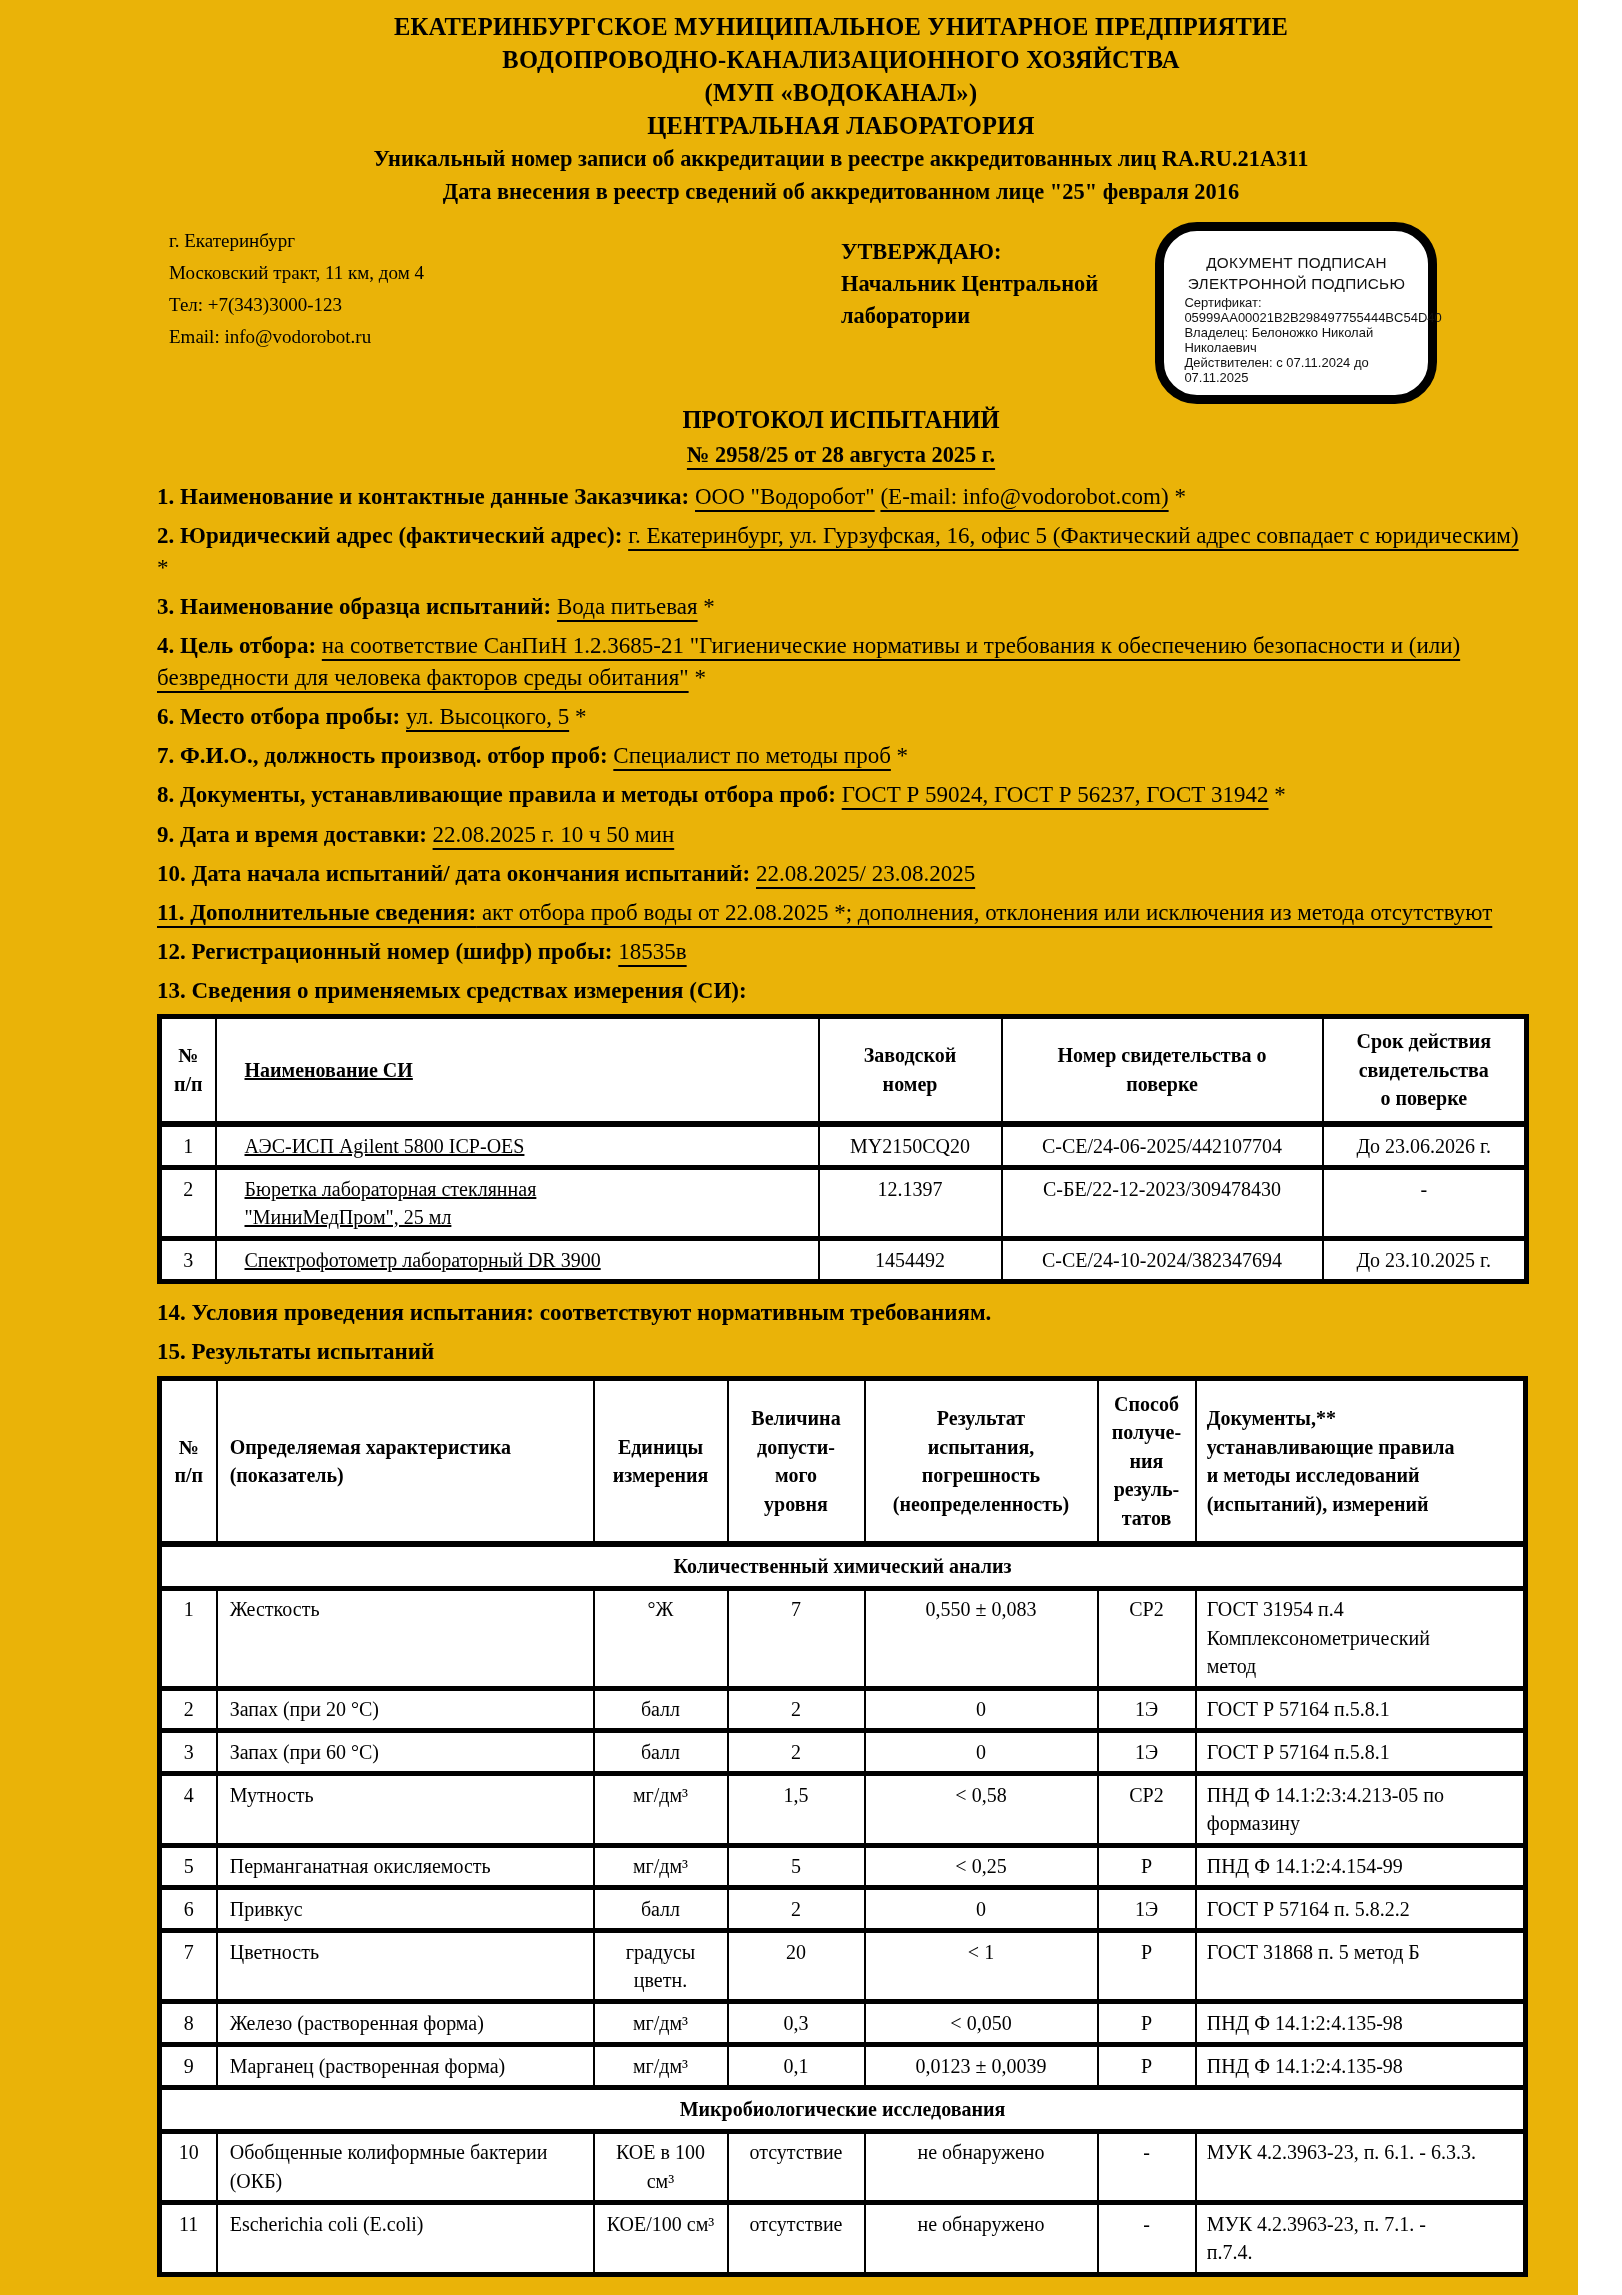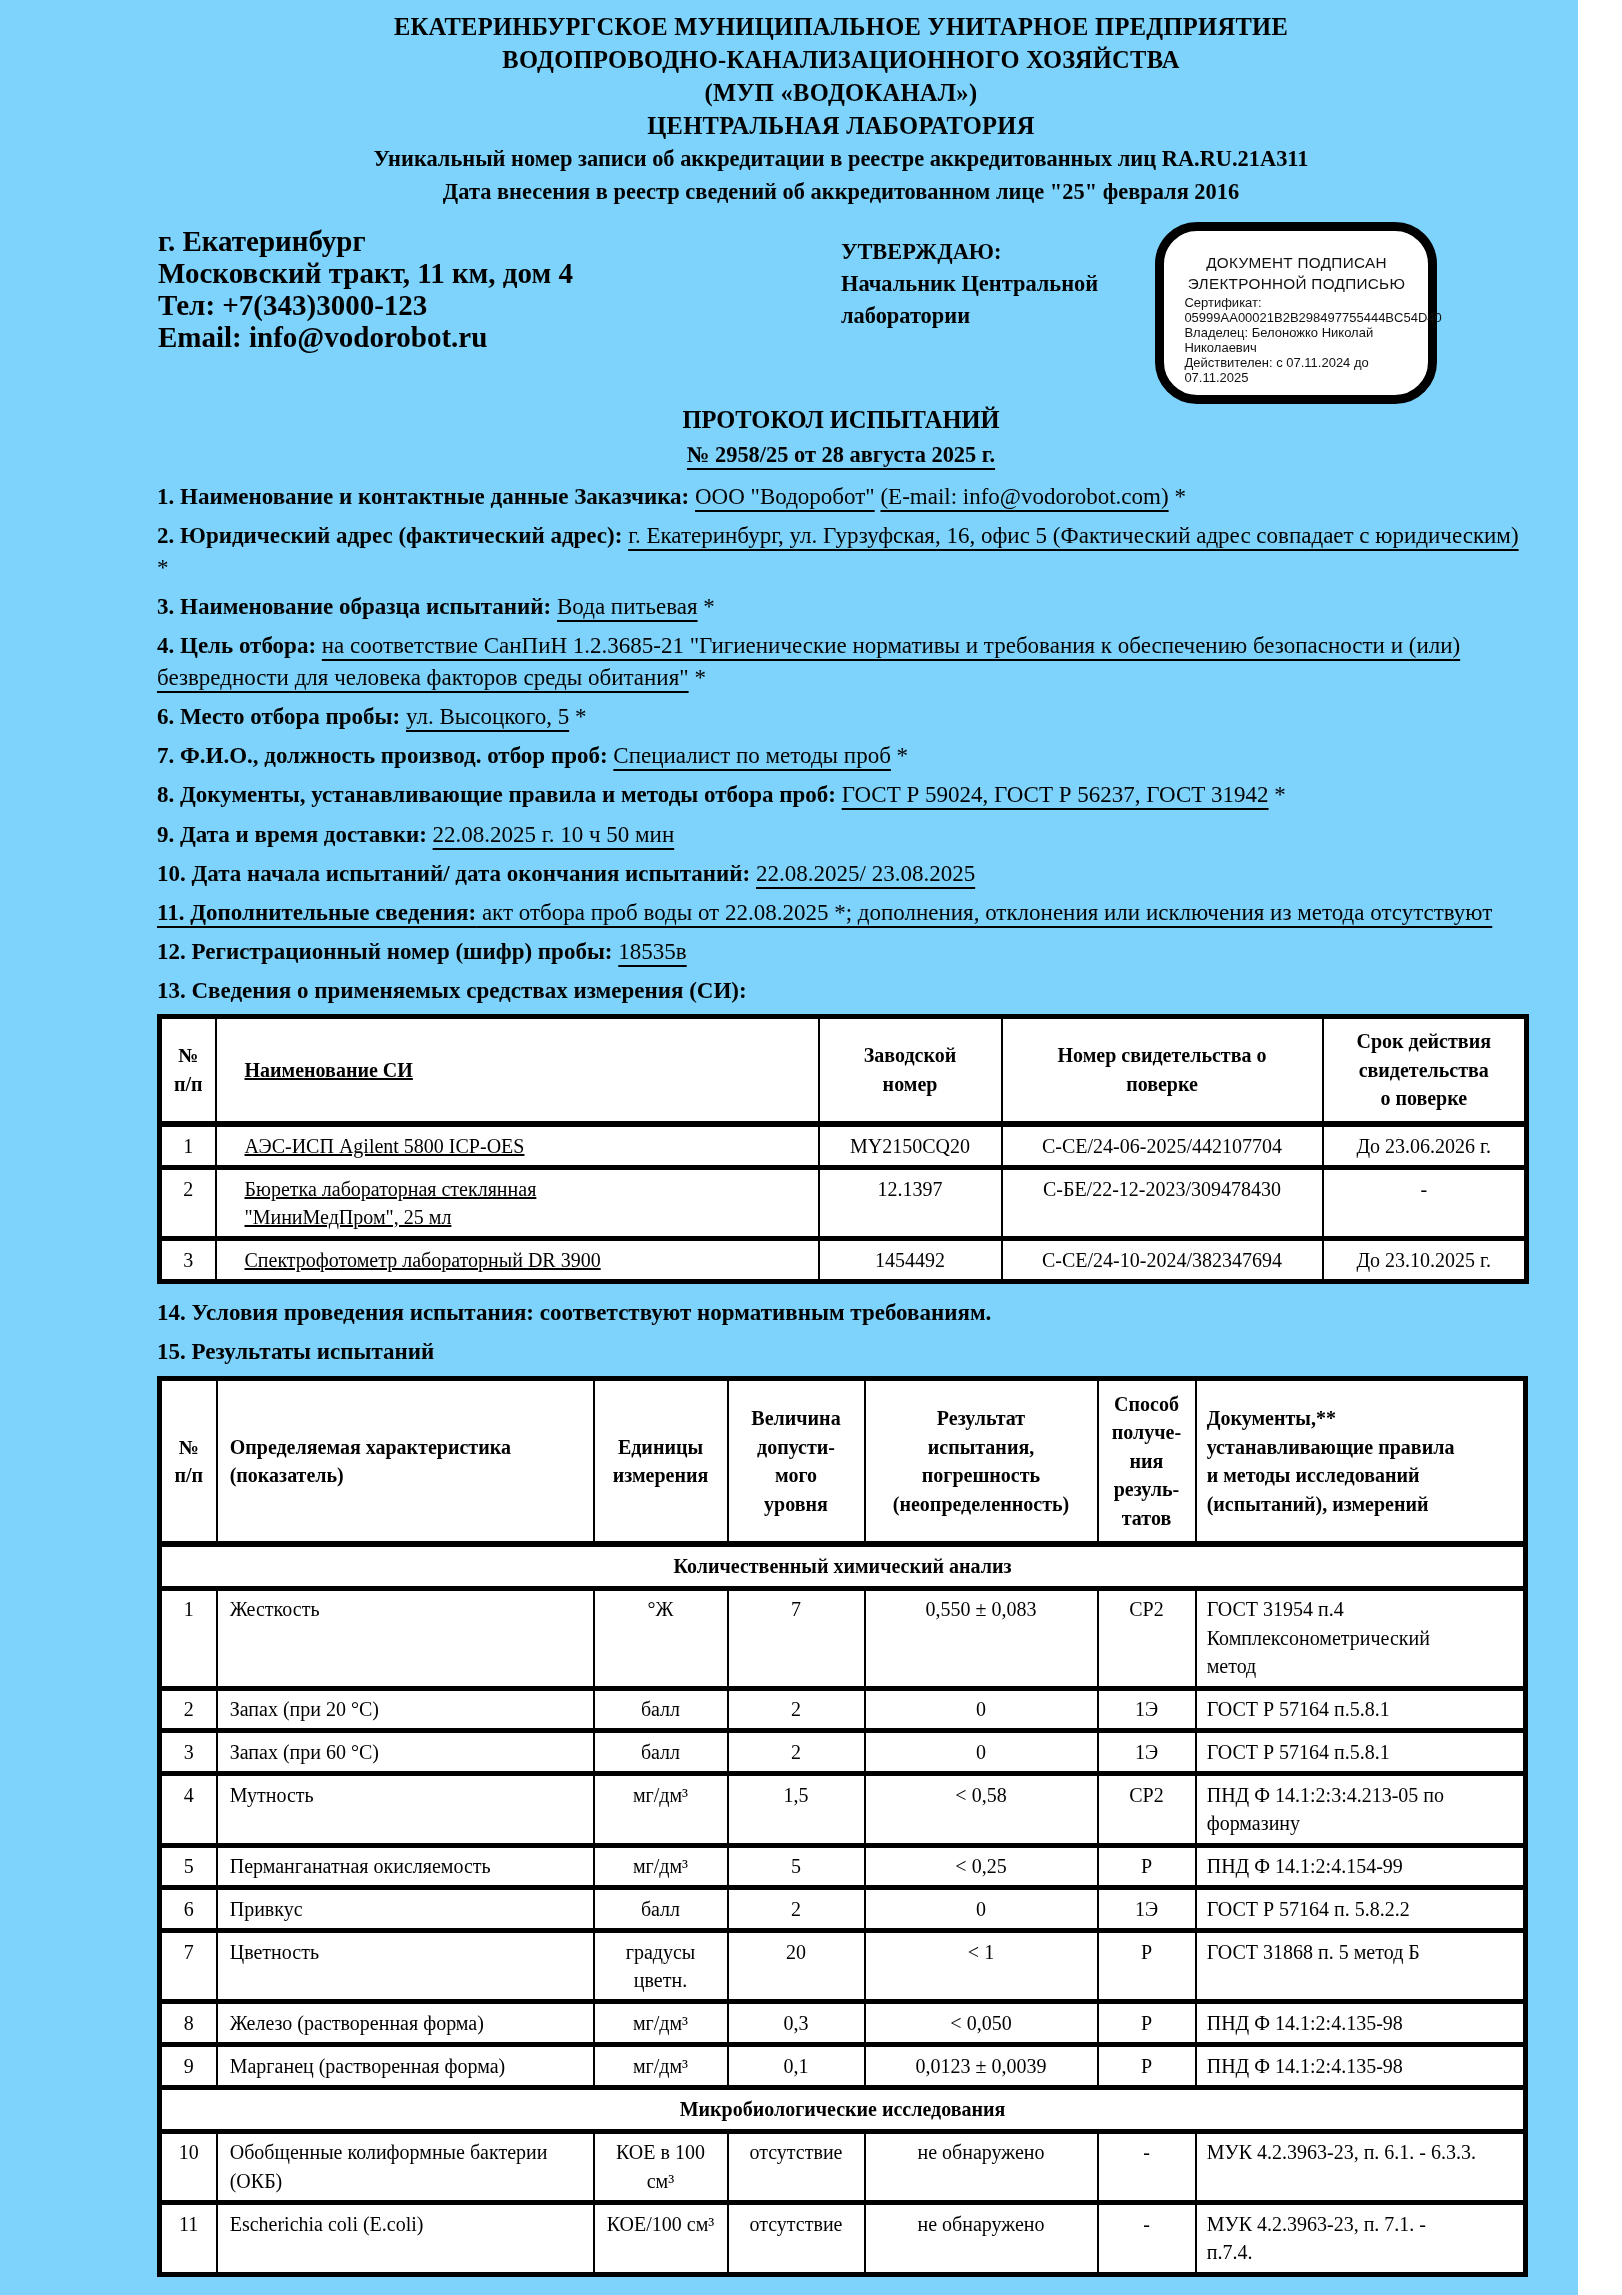--- a/index.html
+++ b/index.html
@@ -1,27 +1,27 @@
 <!DOCTYPE html>
 <html style="font-size:8.2px"><head>
 <meta charset="utf-8">
 <style>
   html,body{margin:0;padding:0;background:#ffffff;}
   body{width:1623px;height:2295px;font-family:"Liberation Serif","DejaVu Serif",serif;color:#000;}
-  .page{position:relative;width:1578px;height:2295px;overflow:hidden;background:#7dd3fc;}
+  .page{position:relative;width:1578px;height:2295px;overflow:hidden;background:#eab308;}
   .content{margin-left:157px;width:1368px;}
 
   
   .org-header{padding-top:10.2px;text-align:center;font-weight:bold;}
   .org-line{font-size:24.5px;line-height:33px;letter-spacing:0.3px;}
   .accr-line{font-size:22.4px;line-height:33px;}
 
   
   .info-row{position:relative;height:180px;margin-top:17.3px;}
-  .contacts{position:absolute;left:1px;top:0;font-weight:bold;font-size:29px;line-height:32px;}
+  .contacts{position:absolute;left:12px;top:0;font-weight:normal;font-size:19px;line-height:32px;}
   .approval{position:absolute;left:684px;top:11px;font-weight:bold;font-size:22.4px;line-height:32px;}
   .stamp{position:absolute;left:998px;top:-3.1px;width:282px;height:182px;box-sizing:border-box;
          border:9.7px solid #000;border-radius:42px;background:#fff;
          font-family:"Liberation Sans","DejaVu Sans",sans-serif;
          padding:17.3px 19.4px 13.3px 20.4px;display:flex;flex-direction:column;}
   .stamp-title{text-align:center;font-size:15.3px;line-height:21.4px;color:#111;letter-spacing:0.3px;margin-top:3.1px;}
   .stamp-details{margin-top:auto;font-size:13px;line-height:15px;color:#111;}
 
   
   .protocol-title{text-align:center;font-weight:bold;font-size:24.5px;margin-top:1px;}

